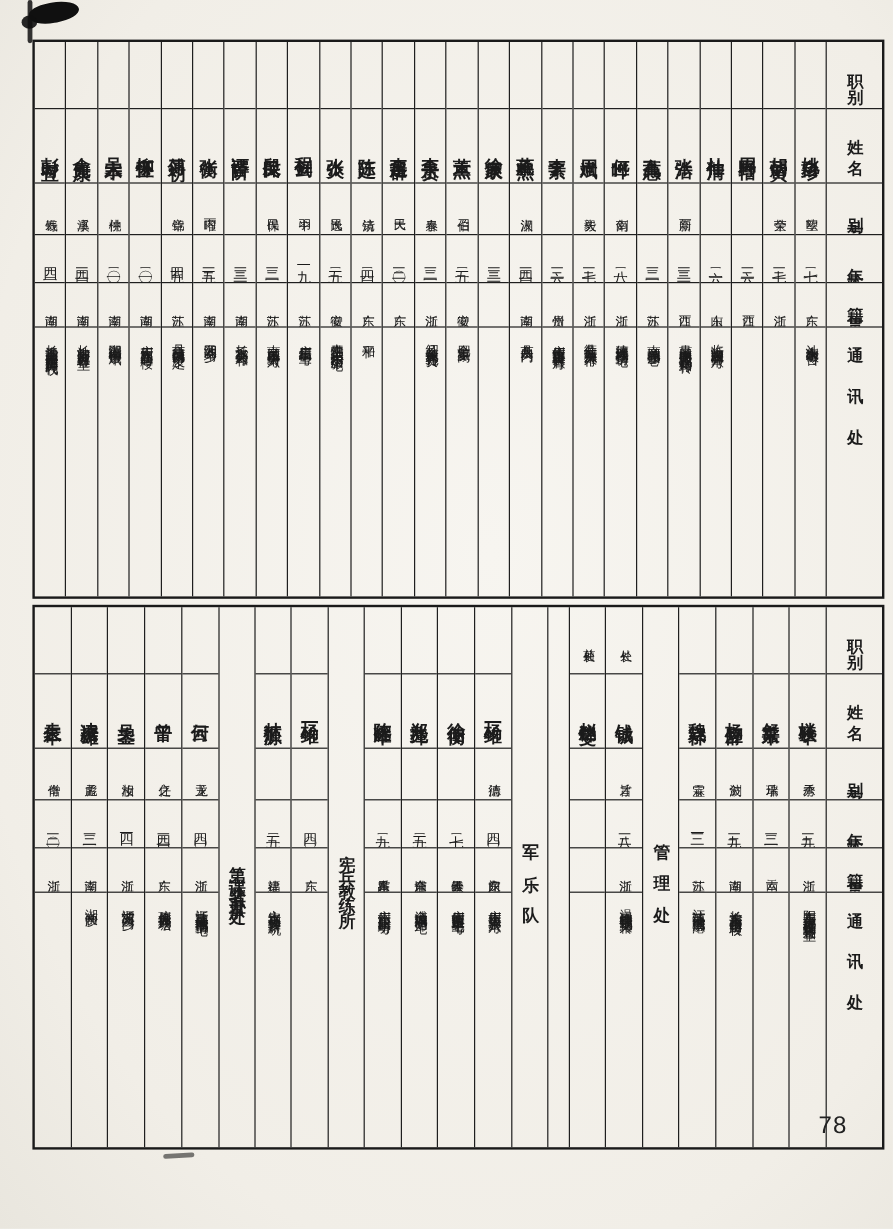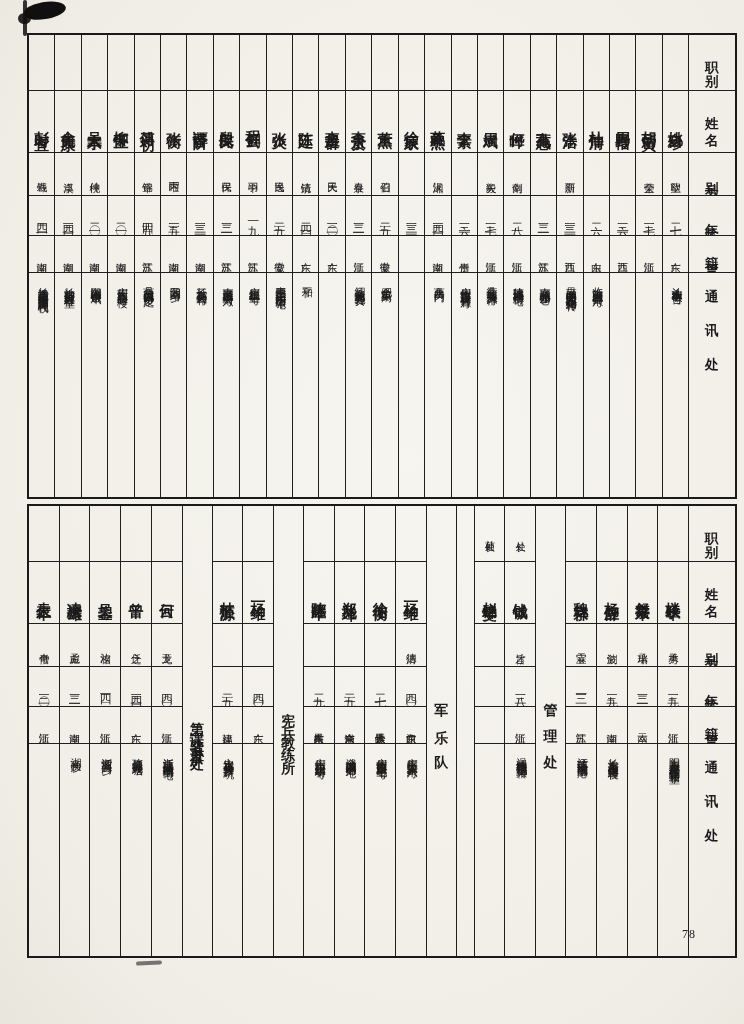--- a/index.html
+++ b/index.html
@@ -47,22 +47,22 @@
   .hl-age    { letter-spacing:4px; }
   .hl-origin { letter-spacing:9px; }
   .hl-address{ letter-spacing:34px; }
 
   .divider-cell { flex:1; display:flex; align-items:center; justify-content:center; }
   .divider-label { font-size:14px; font-weight:700; }
   .divider-label.len3 { letter-spacing:26px; }
   .divider-label.len5 { letter-spacing:12px; }
   .divider-label.len8 { letter-spacing:5px; }
 
-  .page-number { position:absolute; left:682px; top:927px; font-size:12px;
-    font-family:Liberation Serif, serif; letter-spacing:1px; color:#222; }
+  .page-number { position:absolute; left:682px; top:927px; font-size:20px;
+    font-family:Liberation Sans, sans-serif; letter-spacing:1px; color:#222; }
 
   .artifact { position:absolute; background:#101010; }
   .blob1 { left:24px; top:2px;  width:42px; height:17px; border-radius:45% 55% 50% 50%; transform:rotate(-10deg); }
   .blob2 { left:18px; top:13px; width:13px; height:11px; border-radius:50%; opacity:.9; }
   .blob3 { left:136px; top:961px; width:26px; height:4px; border-radius:2px; opacity:.55; transform:rotate(-3deg); }
   .edge-smear { left:23px; top:0; width:4px; height:36px; border-radius:2px; opacity:.85; }
 </style>
 </head>
 <body>
 

